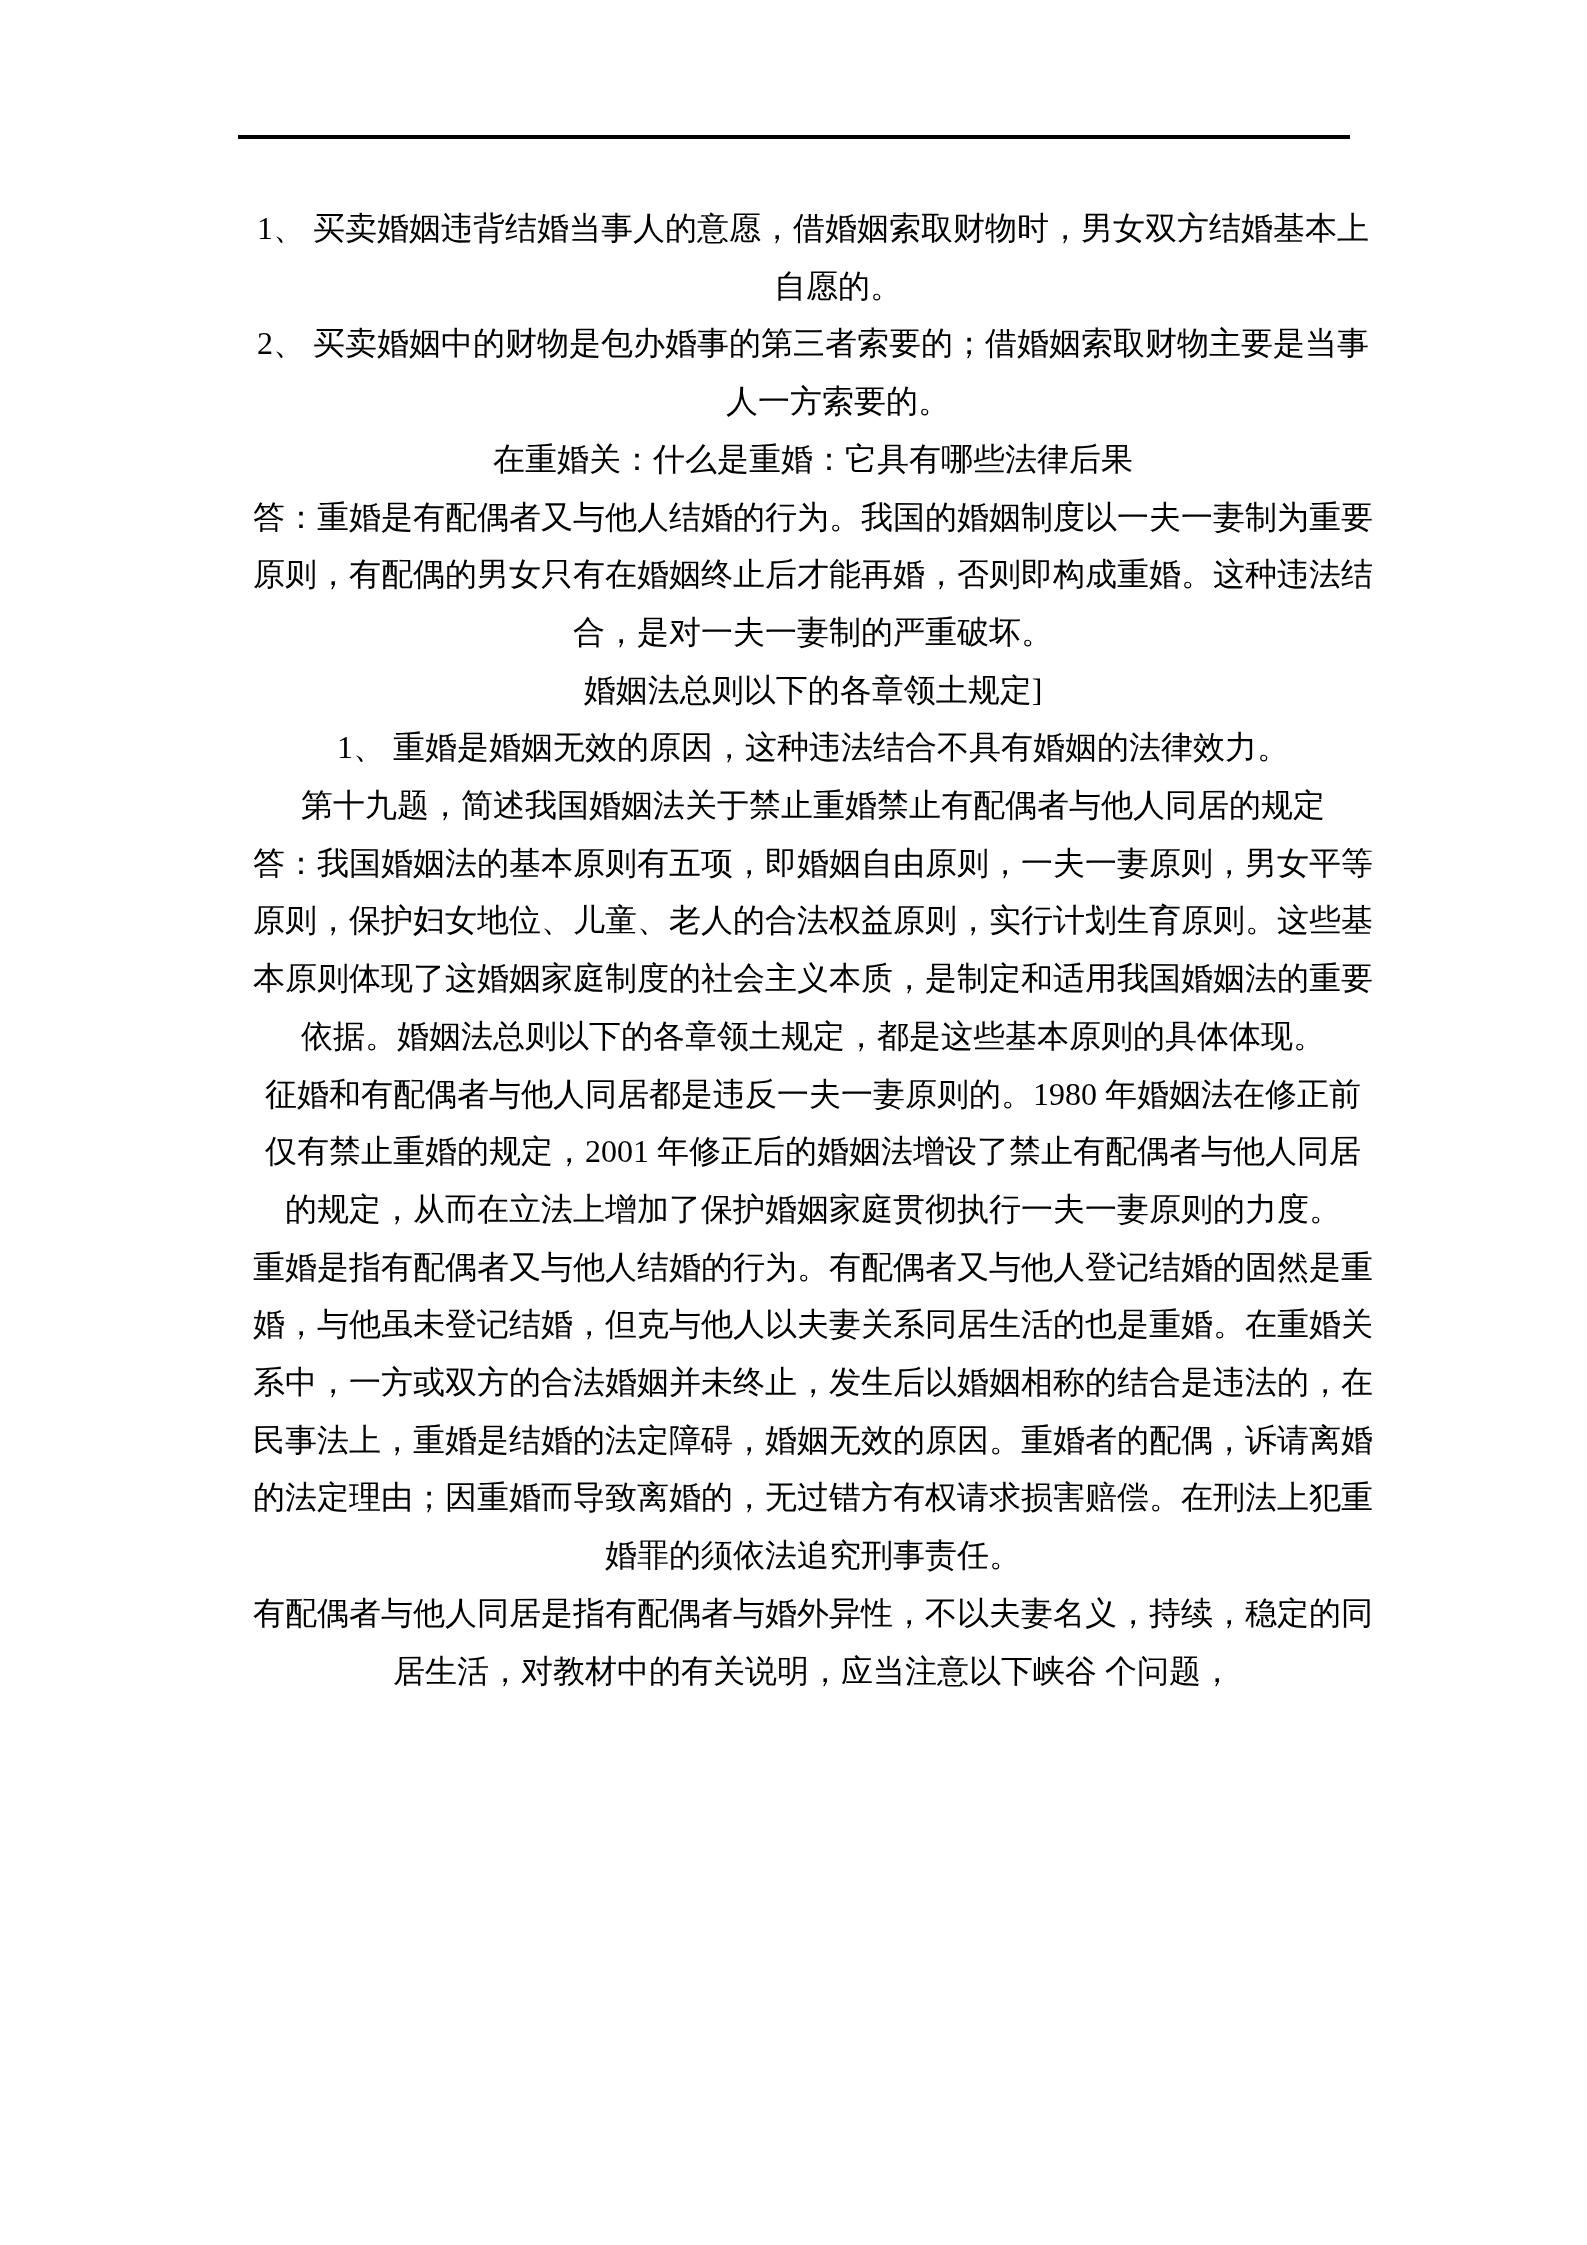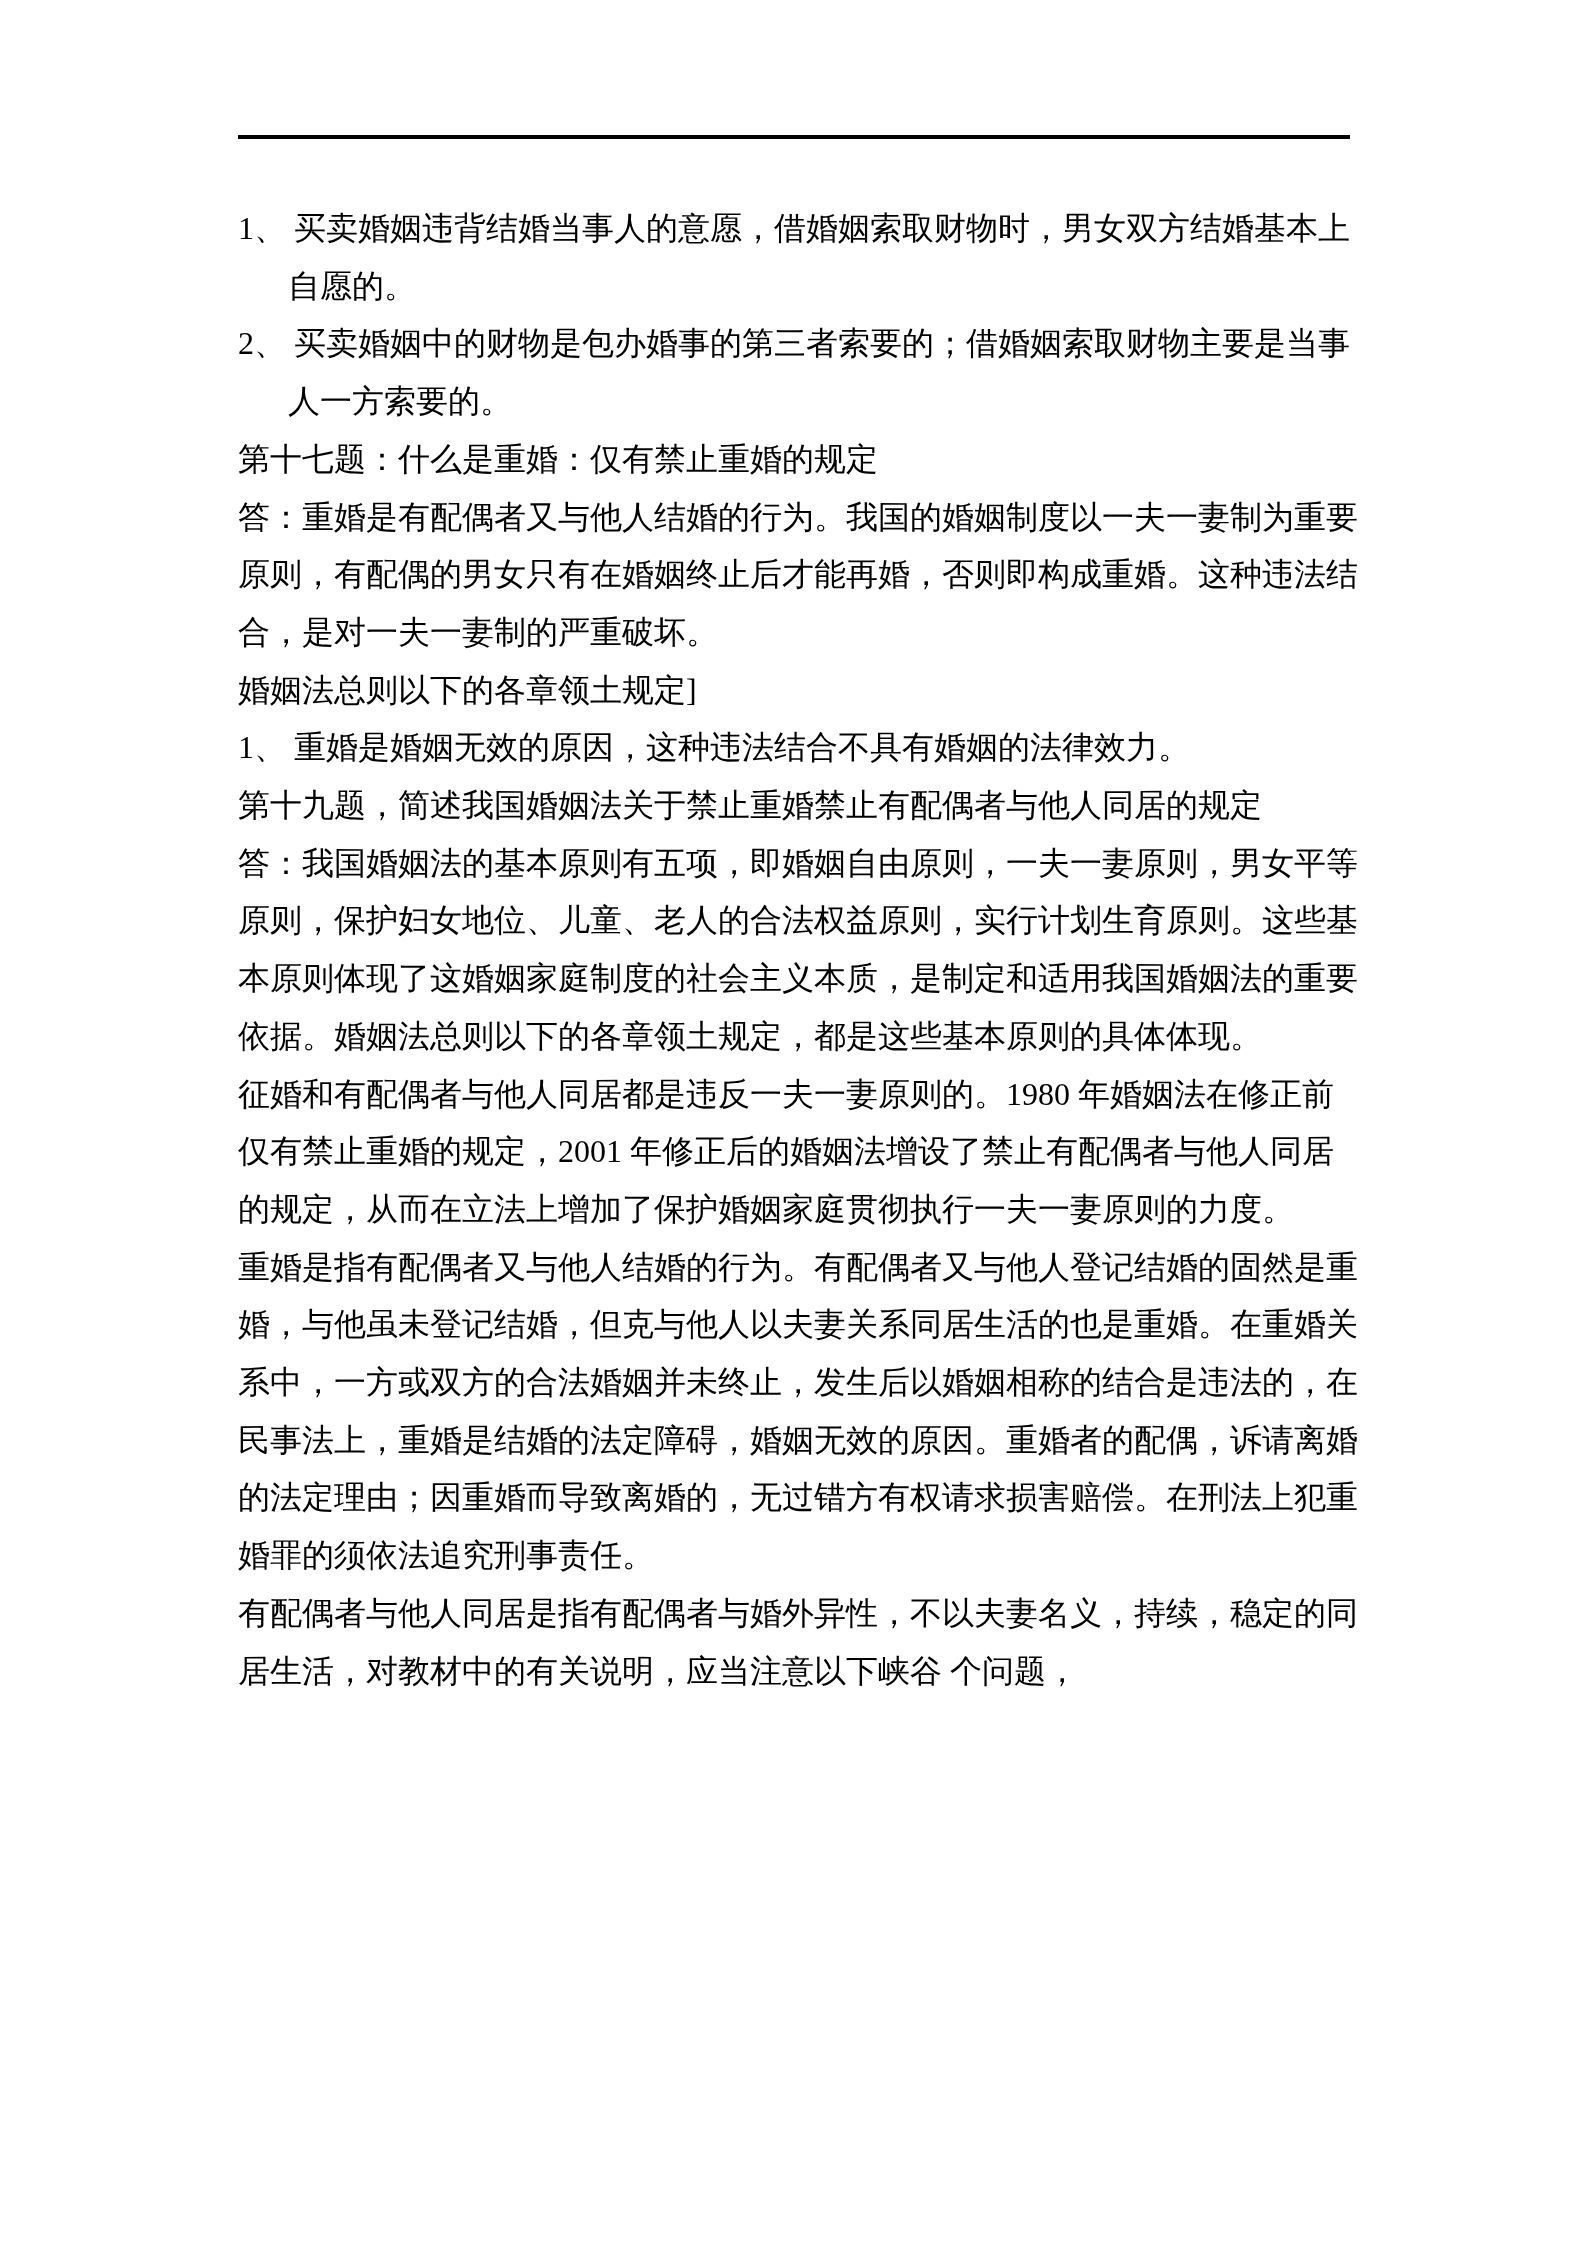--- a/index.html
+++ b/index.html
@@ -24,21 +24,21 @@
     height: 4px;
     background: #000000;
   }
   .content {
     position: absolute;
     left: 238px;
     top: 200px;
     width: 1150px;
     font-size: 32px;
     line-height: 57.7px;
-    text-align: left;
+    text-align: center;
   }
   .content p {
     margin: 0;
     padding: 0;
     white-space: pre-line; 
   }
   .content p.hang {
     padding-left: 50px;
     text-indent: -50px; 
   }
@@ -48,21 +48,21 @@
 
 <div class="page">
 
   <div class="header-rule"></div>
 
   <div class="content">
     <p class="hang">1、 买卖婚姻违背结婚当事人的意愿，借婚姻索取财物时，男女双方结婚基本上
 自愿的。</p>
     <p class="hang">2、 买卖婚姻中的财物是包办婚事的第三者索要的；借婚姻索取财物主要是当事
 人一方索要的。</p>
-    <p>第十七题：什么是重婚：仅有禁止重婚的规定</p>
+    <p>在重婚关：什么是重婚：它具有哪些法律后果</p>
     <p>答：重婚是有配偶者又与他人结婚的行为。我国的婚姻制度以一夫一妻制为重要
 原则，有配偶的男女只有在婚姻终止后才能再婚，否则即构成重婚。这种违法结
 合，是对一夫一妻制的严重破坏。</p>
     <p>婚姻法总则以下的各章领土规定]</p>
     <p class="hang">1、 重婚是婚姻无效的原因，这种违法结合不具有婚姻的法律效力。</p>
     <p>第十九题，简述我国婚姻法关于禁止重婚禁止有配偶者与他人同居的规定</p>
     <p>答：我国婚姻法的基本原则有五项，即婚姻自由原则，一夫一妻原则，男女平等
 原则，保护妇女地位、儿童、老人的合法权益原则，实行计划生育原则。这些基
 本原则体现了这婚姻家庭制度的社会主义本质，是制定和适用我国婚姻法的重要
 依据。婚姻法总则以下的各章领土规定，都是这些基本原则的具体体现。</p>

